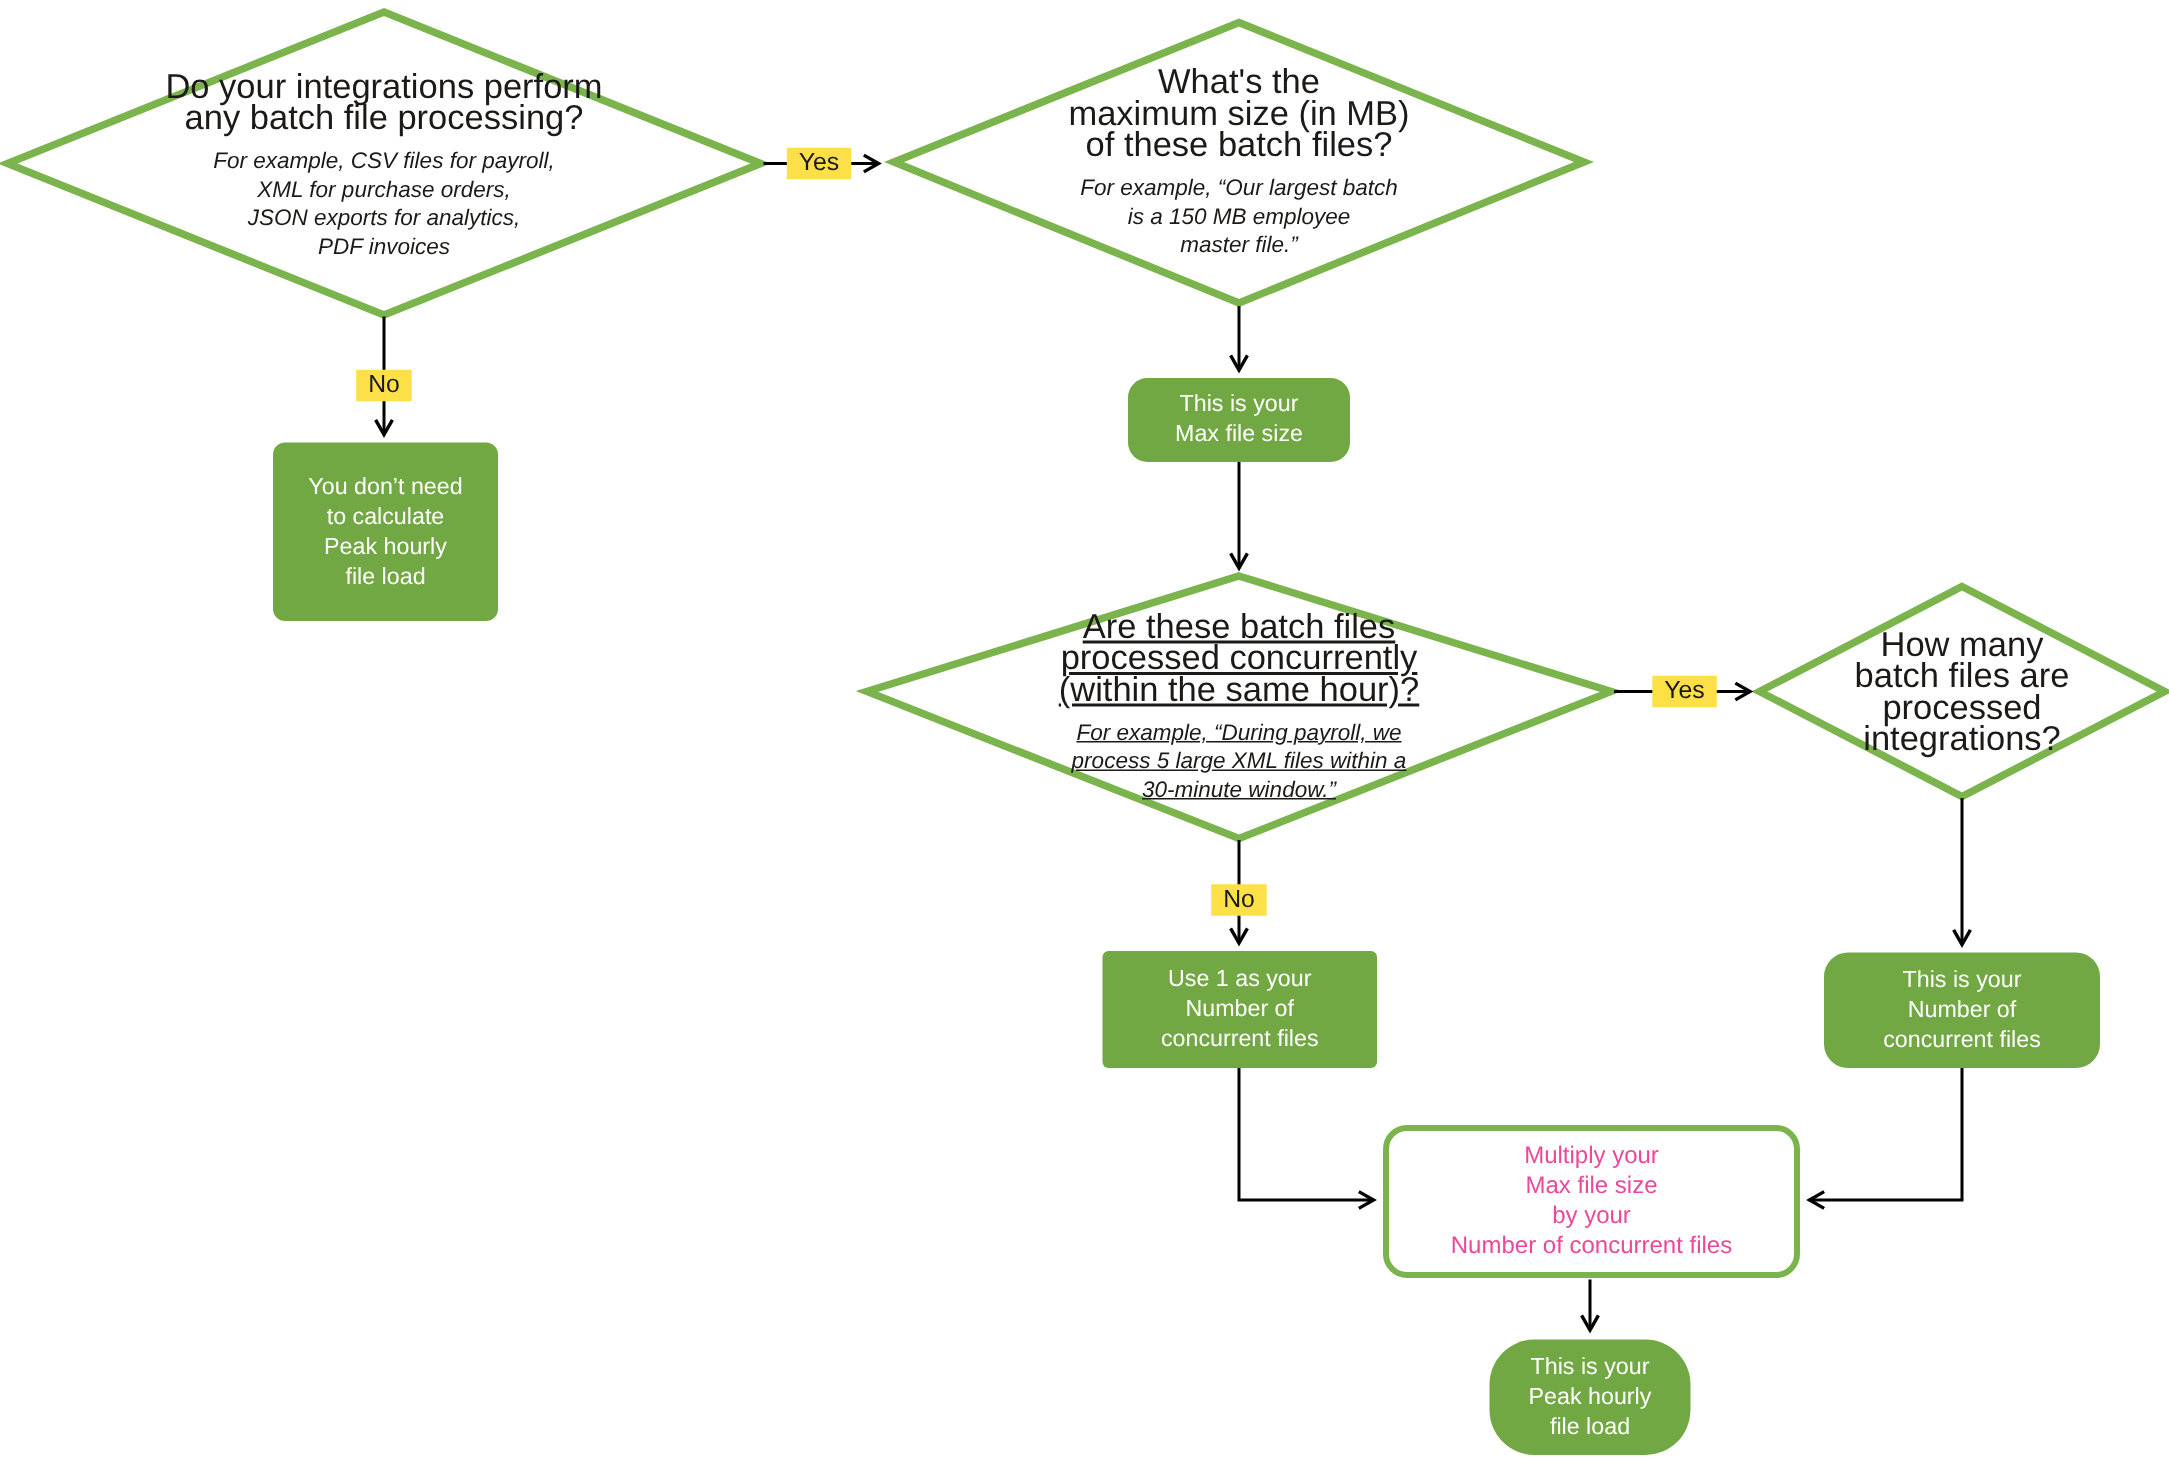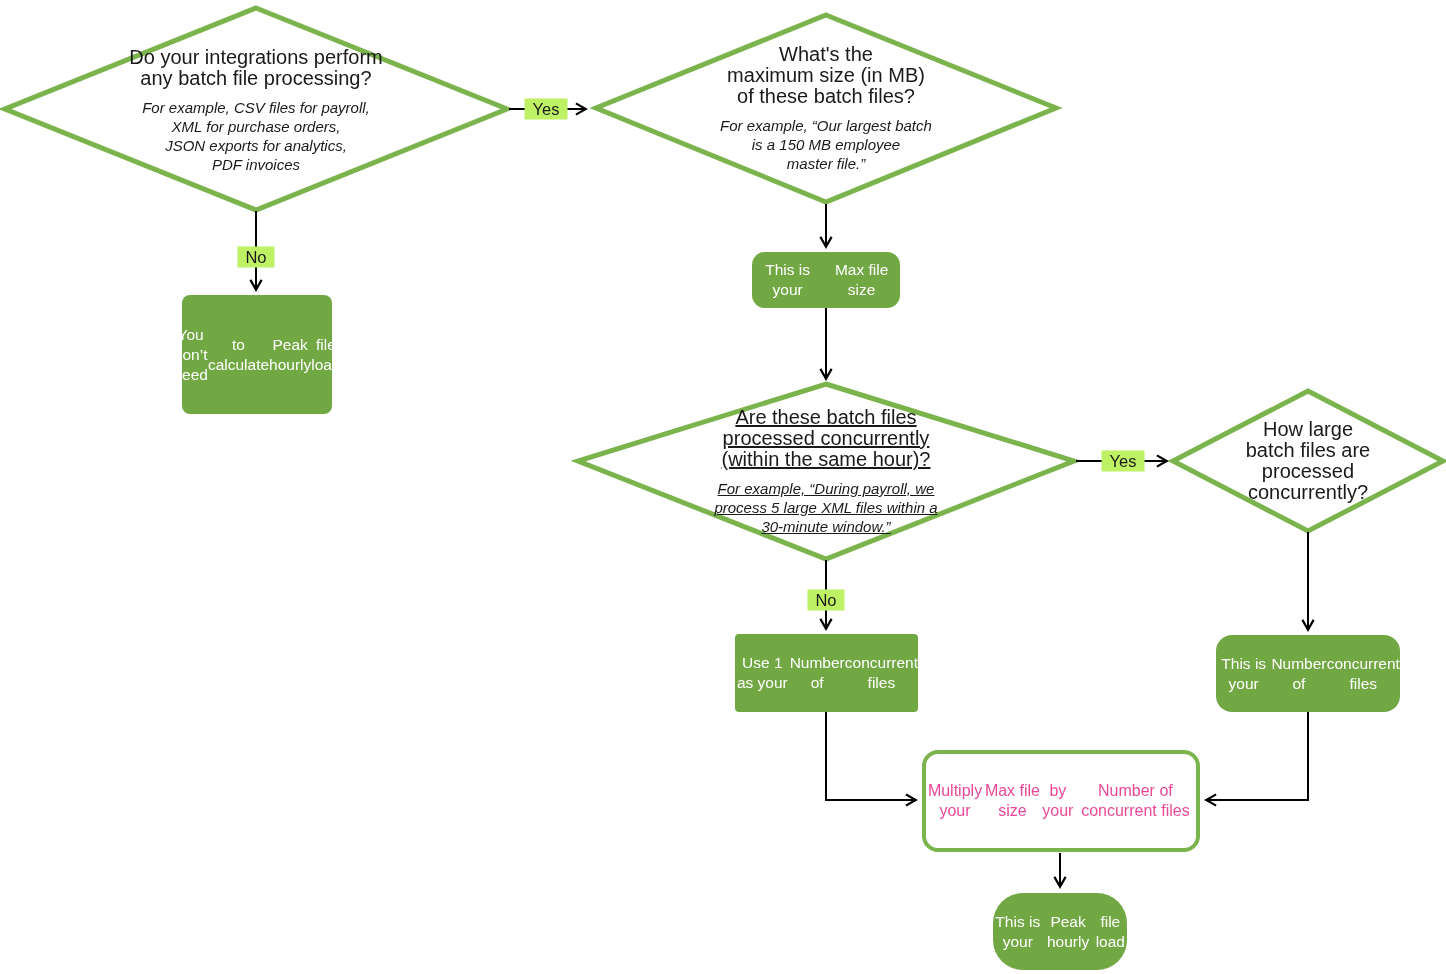--- a/index.html
+++ b/index.html
@@ -7,31 +7,31 @@
     position:relative;width:1446px;height:974px;background:#ffffff;overflow:hidden;
     font-family:"Liberation Sans", sans-serif;color:#1c1a18;
   }
   #shapes{position:absolute;left:0;top:0;}
   .dm{fill:#ffffff;stroke:#7bb44d;stroke-width:5;}
   .ln{fill:none;stroke:#000000;stroke-width:2;}
   .diamond-text{
     position:absolute;display:flex;flex-direction:column;justify-content:center;
     align-items:center;text-align:center;pointer-events:none;
   }
-  .d-title{font-size:20px;line-height:21px;color:#1c1a18;}
+  .d-title{font-size:23px;line-height:21px;color:#1c1a18;}
   .d-example{font-style:italic;font-size:15px;line-height:19px;margin-top:9px;color:#1c1a18;}
   .gbox{
-    position:absolute;background:#72a843;color:#ffffff;display:flex;flex-direction:row;
+    position:absolute;background:#72a843;color:#ffffff;display:flex;flex-direction:column;
     justify-content:center;align-items:center;text-align:center;
     font-size:15.5px;line-height:20px;box-sizing:border-box;
   }
   .gbox .b{font-weight:normal;}
   .wbox{background:#ffffff;border:4px solid #7bb44d;color:#ec4899;font-size:16px;line-height:20px;}
   .edge-label{
-    position:absolute;transform:translate(-50%,-50%);background:#bef264;
+    position:absolute;transform:translate(-50%,-50%);background:#fde047;
     padding:1px 8px;font-size:16.5px;color:#1c1a18;
   }
 </style>
 </head>
 <body>
 
 <div id="stage">
 
   <svg id="shapes" width="1446" height="974" viewBox="0 0 1446 974">
     <defs>
@@ -91,24 +91,24 @@
     </div>
     <div class="d-example">
       <div>For example, “During payroll, we</div>
       <div>process 5 large XML files within a</div>
       <div>30-minute window.”</div>
     </div>
   </div>
 
   <div class="diamond-text" style="left:1173px;top:391px;width:270px;height:140px;">
     <div class="d-title">
-      <div>How large</div>
+      <div>How many</div>
       <div>batch files are</div>
       <div>processed</div>
-      <div>concurrently?</div>
+      <div>integrations?</div>
     </div>
   </div>
 
   <div class="gbox" style="left:182px;top:295px;width:150px;height:119px;border-radius:8px;">
     <div>You don’t need</div>
     <div>to calculate</div>
     <div class="b">Peak hourly</div>
     <div class="b">file load</div>
   </div>
 

